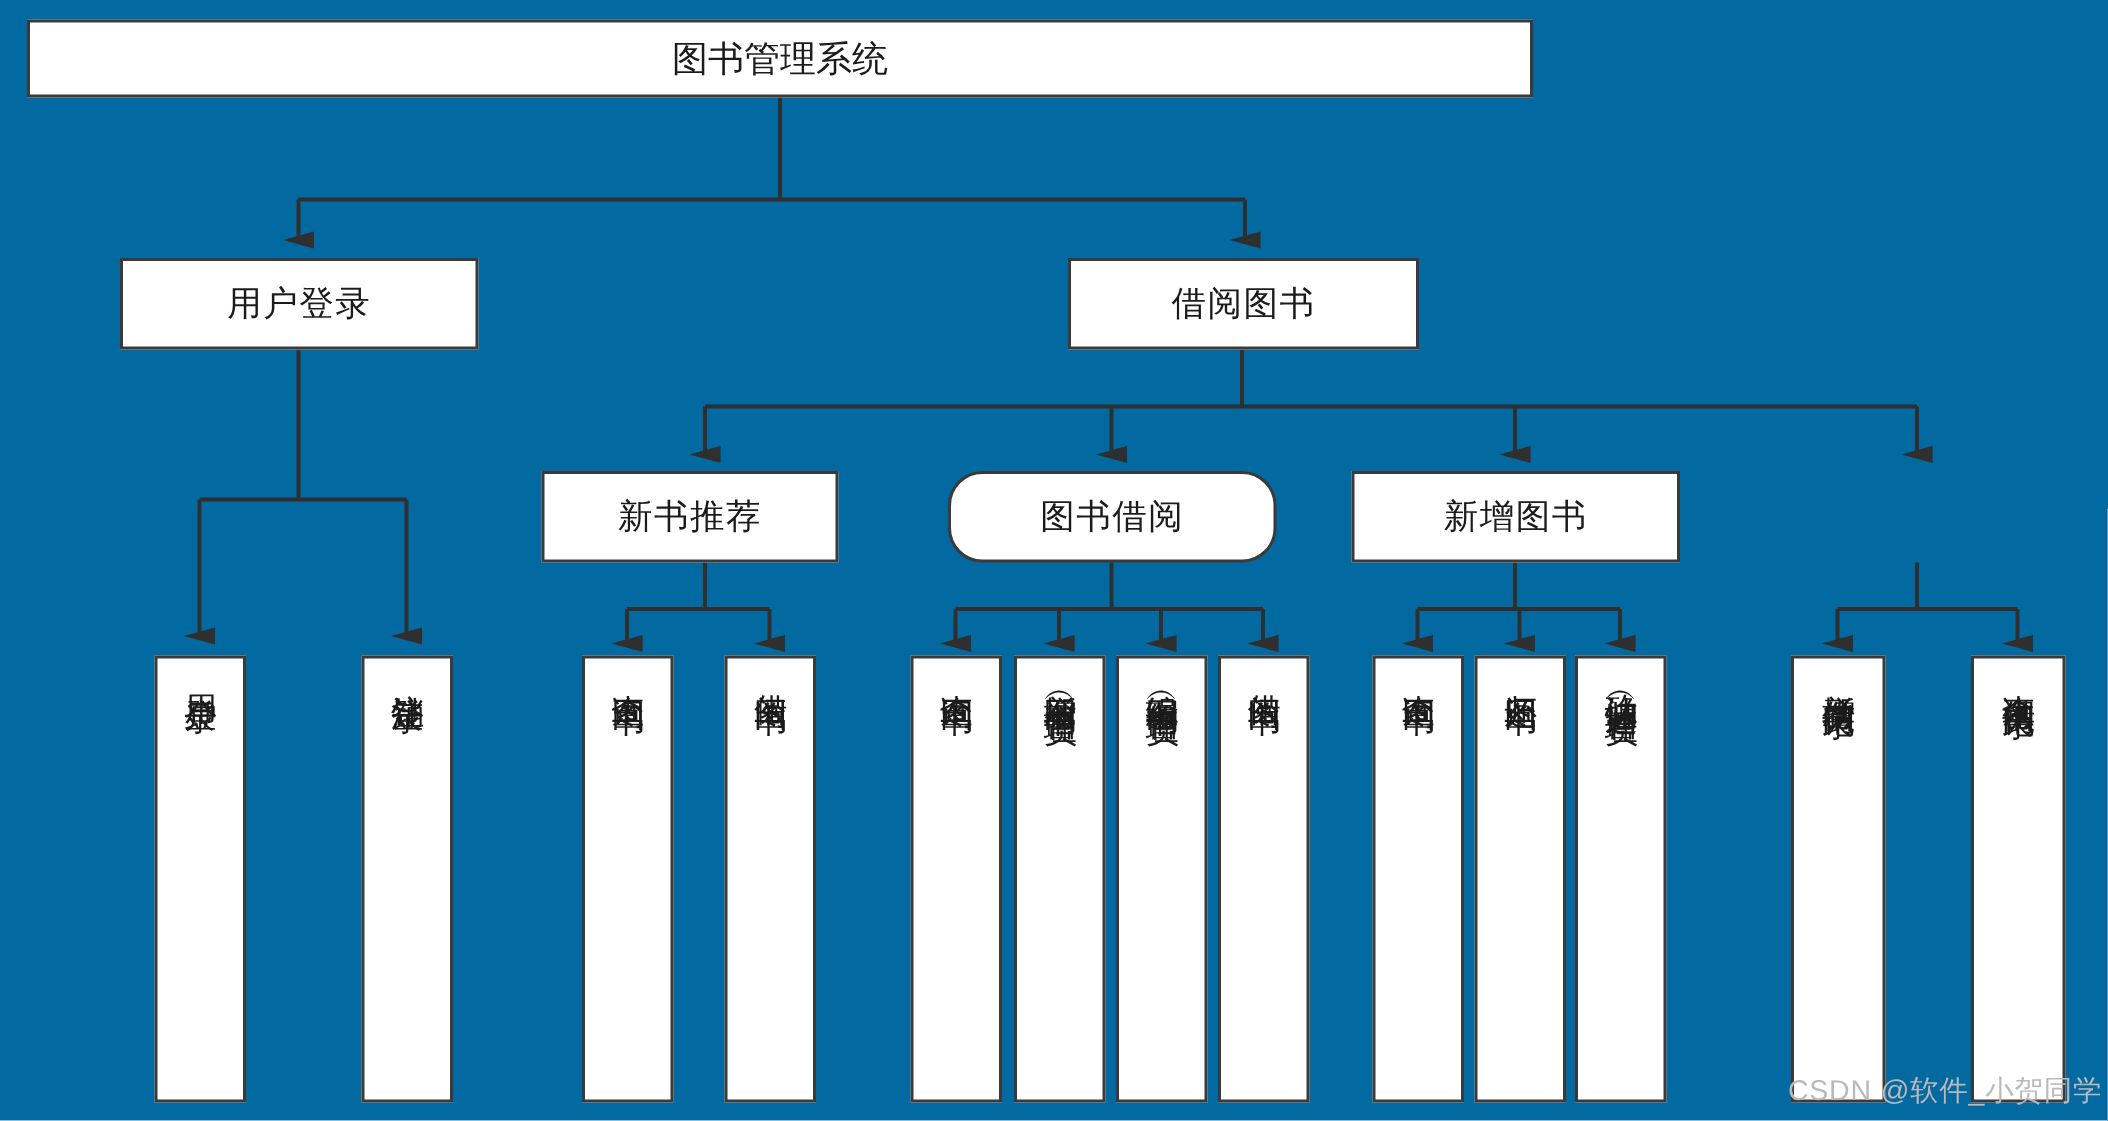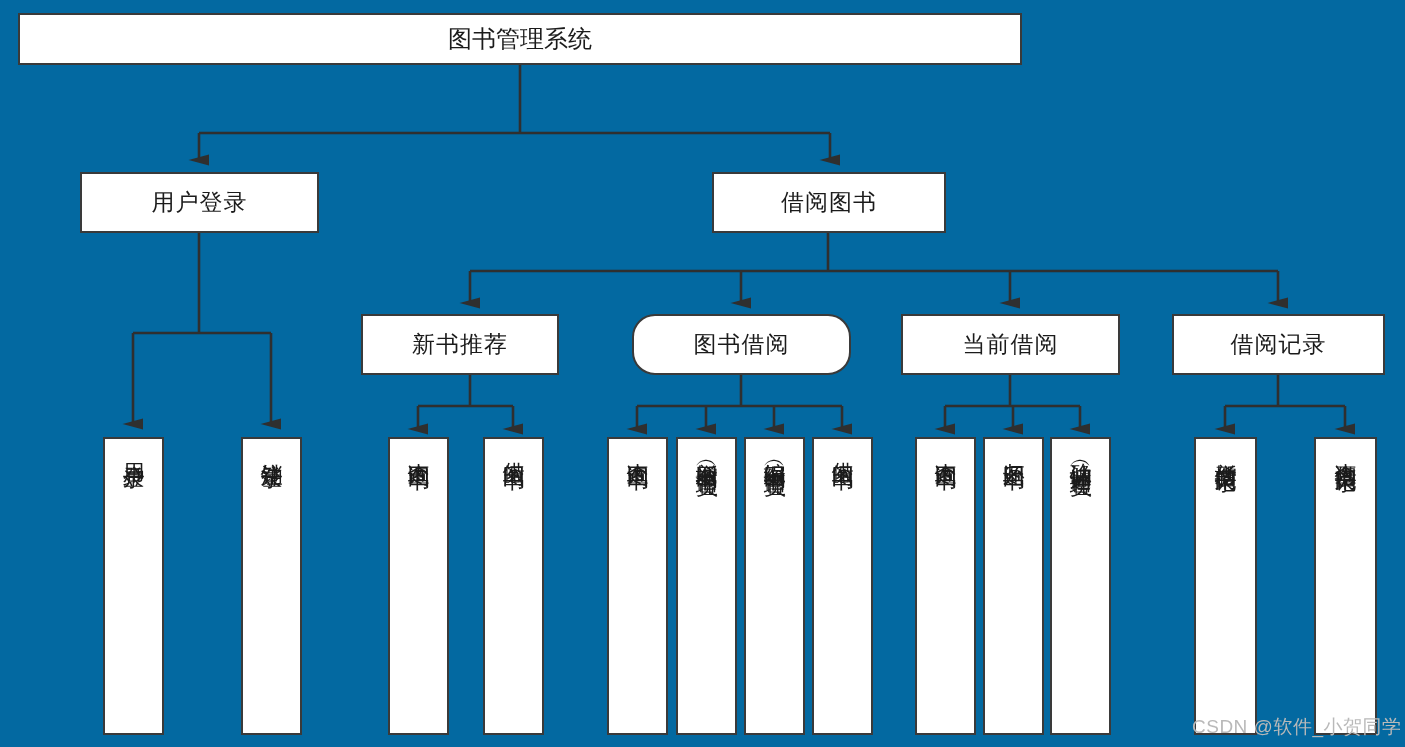--- a/index.html
+++ b/index.html
@@ -131,24 +131,21 @@
     <span>借阅图书</span>
   </div>
 
   <div class="node h" style="left:361px; top:314px; width:198px; height:61px;">
     <span>新书推荐</span>
   </div>
   <div class="node h" style="left:632px; top:314px; width:219px; height:61px;border-radius:23px;">
     <span>图书借阅</span>
   </div>
   <div class="node h" style="left:901px; top:314px; width:219px; height:61px;">
-    <span>当前借阅</span>
-  </div>
-  <div class="node h" style="left:1172px; top:314px; width:213px; height:61px;">
-    <span>借阅记录</span>
+    <span>新增图书</span>
   </div>
 
   <div class="node leaf" style="left:103px; top:437px; width:61px; height:298px;">
     <span class="vtext">用户登录</span>
   </div>
   <div class="node leaf" style="left:241px; top:437px; width:61px; height:298px;">
     <span class="vtext">注销登录</span>
   </div>
 
   <div class="node leaf" style="left:388px; top:437px; width:61px; height:298px;">

